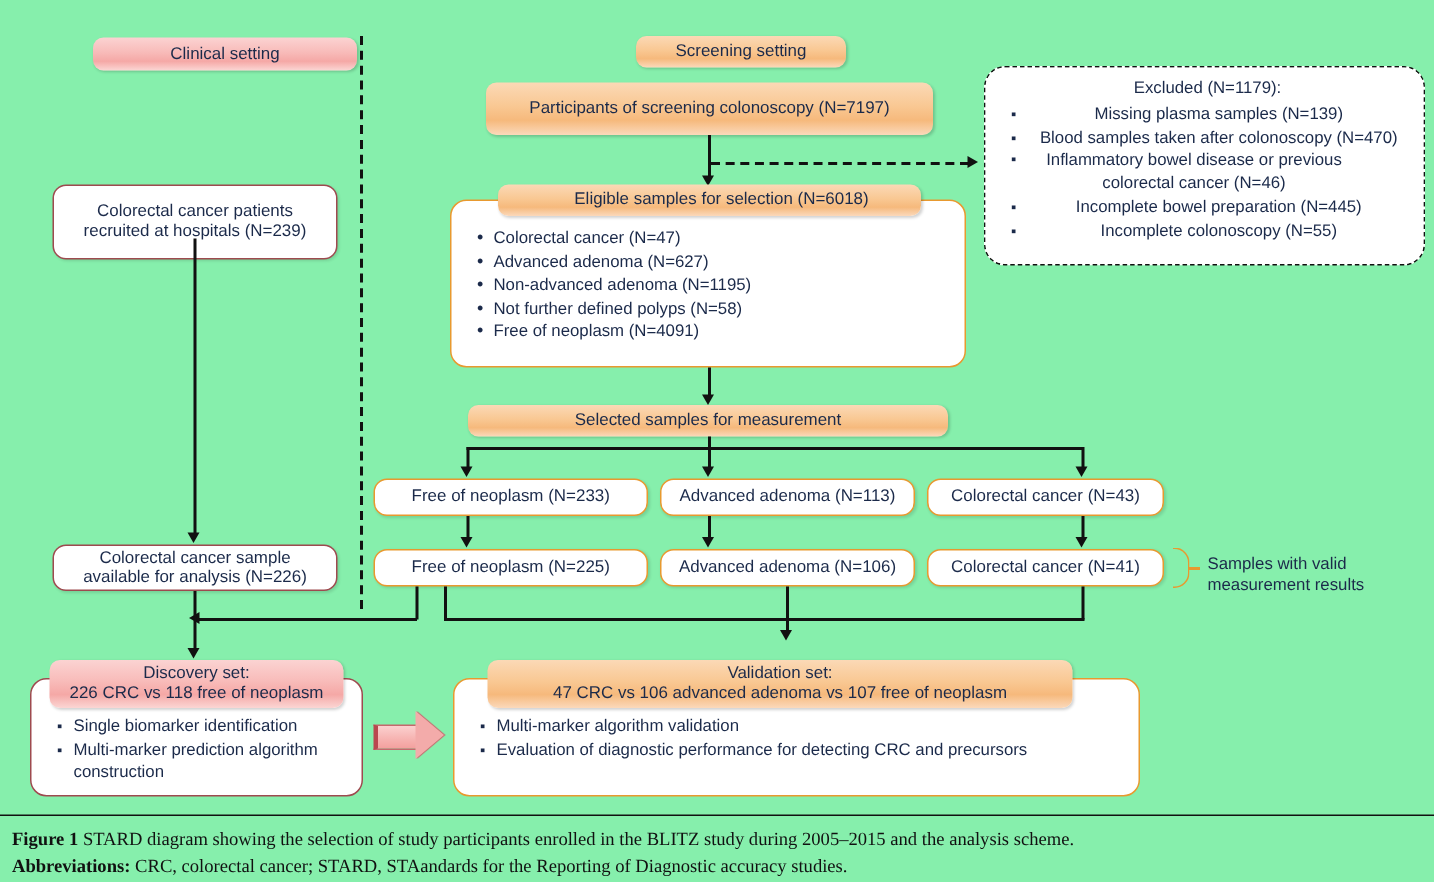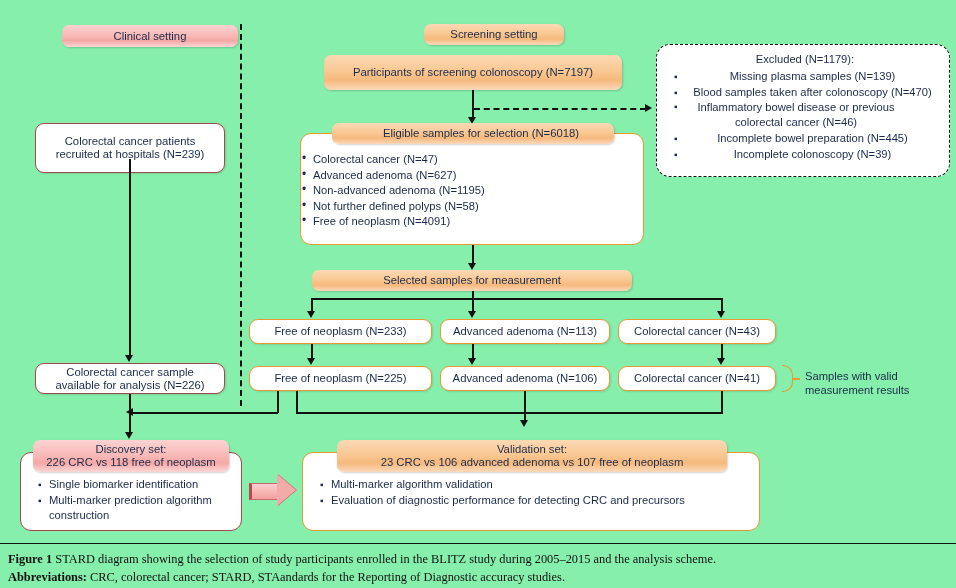--- a/index.html
+++ b/index.html
@@ -143,33 +143,33 @@
   <div class="abs dash-h" style="left:474px;top:108px;width:172px;"></div>
   <div class="abs arrow-right" style="left:645px;top:104px;"></div>
 
   <div class="abs dashed-box" style="left:656px;top:44px;width:294px;height:133px;padding:7px 9px 0 10px;text-align:center;">
     <div class="plain" style="margin:0 0 3px 3px;">Excluded (N=1179):</div>
     <ul class="blist sq" style="margin-left:5px;">
       <li style="white-space:nowrap;"><span>Missing plasma samples (N=139)</span></li>
       <li style="white-space:nowrap;"><span>Blood samples taken after colonoscopy (N=470)</span></li>
       <li style="white-space:normal;width:222px;line-height:14.5px;"><span>Inflammatory bowel disease or previous colorectal cancer (N=46)</span></li>
       <li style="white-space:nowrap;margin-top:2px;"><span>Incomplete bowel preparation (N=445)</span></li>
-      <li style="white-space:nowrap;"><span>Incomplete colonoscopy (N=39)</span></li>
+      <li style="white-space:nowrap;"><span>Incomplete colonoscopy (N=55)</span></li>
     </ul>
   </div>
 
   <div class="abs outline-box red" style="left:35px;top:123px;width:190px;height:50px;padding:0 10px;">
     <span>Colorectal cancer patients recruited at hospitals (N=239)</span>
   </div>
 
   <div class="abs vline" style="left:129px;top:159px;height:197px;"></div>
   <div class="abs arrow-down" style="left:125px;top:355px;"></div>
 
   <div class="abs body-box" style="left:300px;top:133px;width:344px;height:112px;"></div>
-  <ul class="abs blist" style="left:300px;top:152px;width:320px;">
+  <ul class="abs blist" style="left:316px;top:152px;width:320px;">
     <li><span>Colorectal cancer (N=47)</span></li>
     <li><span>Advanced adenoma (N=627)</span></li>
     <li><span>Non-advanced adenoma (N=1195)</span></li>
     <li><span>Not further defined polyps (N=58)</span></li>
     <li><span>Free of neoplasm (N=4091)</span></li>
   </ul>
 
   <div class="abs pill orange" style="left:332px;top:123px;width:282px;height:21px;padding-left:24px;">
     <span>Eligible samples for selection (N=6018)</span>
   </div>
@@ -260,23 +260,23 @@
   <div class="pinkarrow" style="left:249px;top:474px;width:50px;height:33px;">
     <div class="shaft"></div>
     <div class="head"></div>
   </div>
 
   <div class="abs body-box" style="left:302px;top:452px;width:458px;height:79px;"></div>
   <ul class="abs blist sq" style="left:318px;top:477px;width:440px;">
     <li><span>Multi-marker algorithm validation</span></li>
     <li><span>Evaluation of diagnostic performance for detecting CRC and precursors</span></li>
   </ul>
-  <div class="abs pill orange" style="left:325px;top:440px;width:390px;height:32px;flex-direction:column;margin-left:12px;">
+  <div class="abs pill orange" style="left:325px;top:440px;width:390px;height:32px;flex-direction:column;">
     <span>Validation set:</span>
-    <span>23 CRC vs 106 advanced adenoma vs 107 free of neoplasm</span>
+    <span>47 CRC vs 106 advanced adenoma vs 107 free of neoplasm</span>
   </div>
 
   <div class="abs" style="left:0px;top:543px;width:956px;height:1.4px;background:#111;"></div>
   <div class="abs caption" style="left:8px;top:551px;width:940px;">
     <div>
       <b>Figure 1</b>
       <span>STARD diagram showing the selection of study participants enrolled in the BLITZ study during 2005–2015 and the analysis scheme.</span>
     </div>
     <div>
       <b>Abbreviations:</b>

